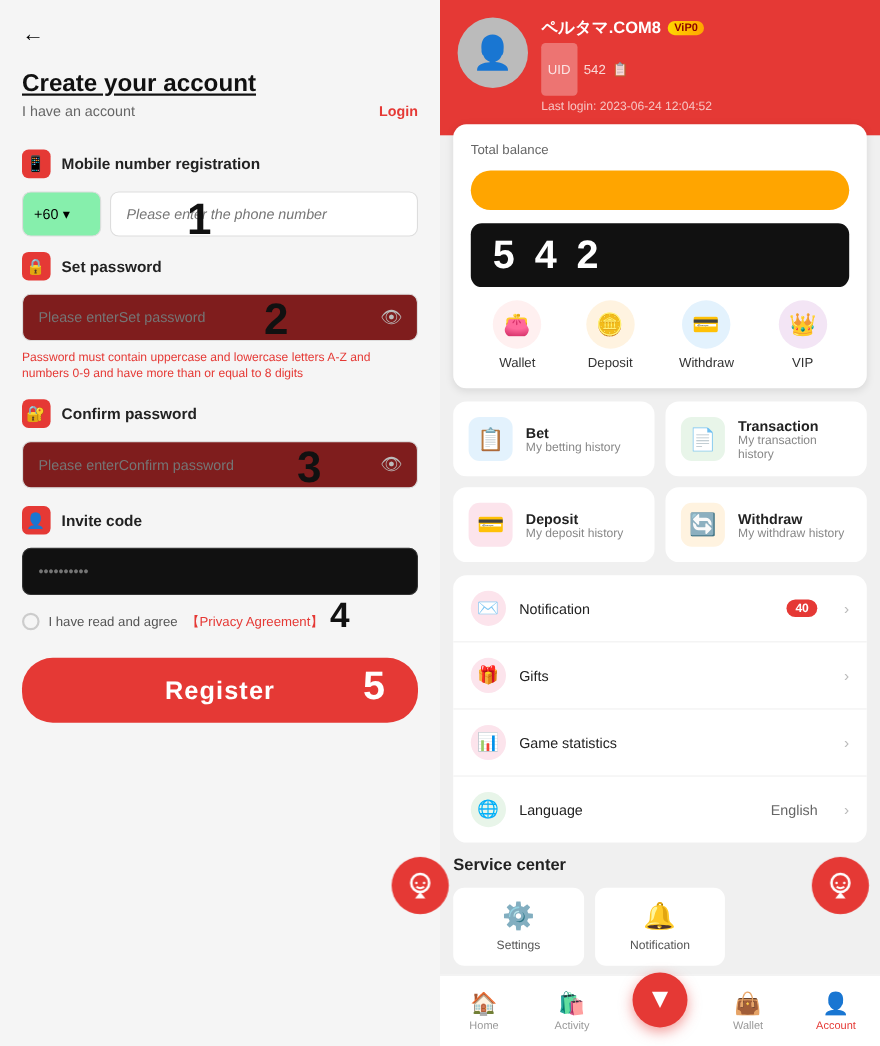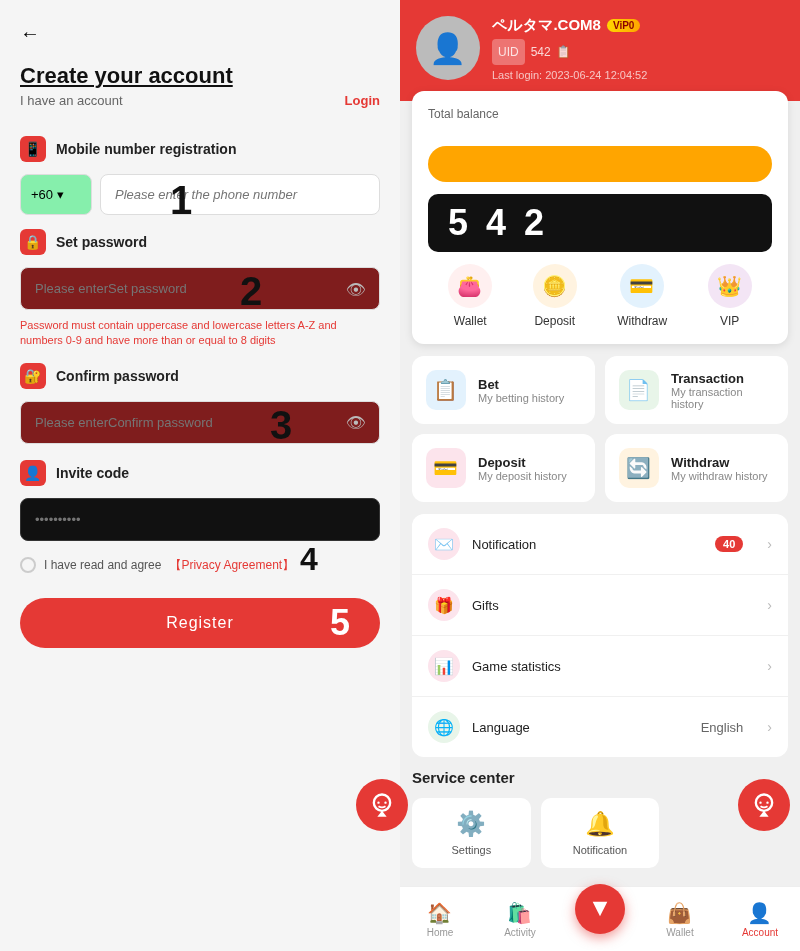--- a/index.html
+++ b/index.html
@@ -153,22 +153,22 @@
     }
     .privacy-link { color: #e53935; cursor: pointer; }
 
     .register-btn {
       width: 100%;
       background: #e53935;
       color: white;
       border: none;
       border-radius: 28px;
       padding: 16px;
-      font-size: 16px;
-      font-weight: 400;
+      font-size: 23px;
+      font-weight: 700;
       cursor: pointer;
       letter-spacing: 1px;
     }
 
     .chatbot-icon {
       position: absolute;
       bottom: 120px;
       left: 356px;
       width: 52px; height: 52px;
       background: #e53935;
@@ -224,34 +224,34 @@
     .uid-row {
       display: flex;
       align-items: center;
       gap: 6px;
       font-size: 12px;
       color: rgba(255,255,255,0.8);
       margin-bottom: 4px;
     }
     .uid-label {
       background: rgba(255,255,255,0.3);
-      padding: 6px 6px;
+      padding: 17px 6px;
       border-radius: 4px;
     }
     .last-login { font-size: 11px; color: rgba(255,255,255,0.7); }
 
     
     .balance-card {
       background: white;
       margin: -10px 12px 12px;
       border-radius: 12px;
       padding: 16px;
       box-shadow: 0 2px 8px rgba(0,0,0,0.1);
     }
-    .balance-label { font-size: 12px; color: #666; margin-bottom: 25px; }
+    .balance-label { font-size: 12px; color: #666; margin-bottom: 12px; }
     .balance-amount-bar {
       background: #FFA500;
       border-radius: 20px;
       height: 36px;
       margin-bottom: 12px;
       display: flex;
       align-items: center;
       padding: 0 16px;
     }
     .balance-overlay {

